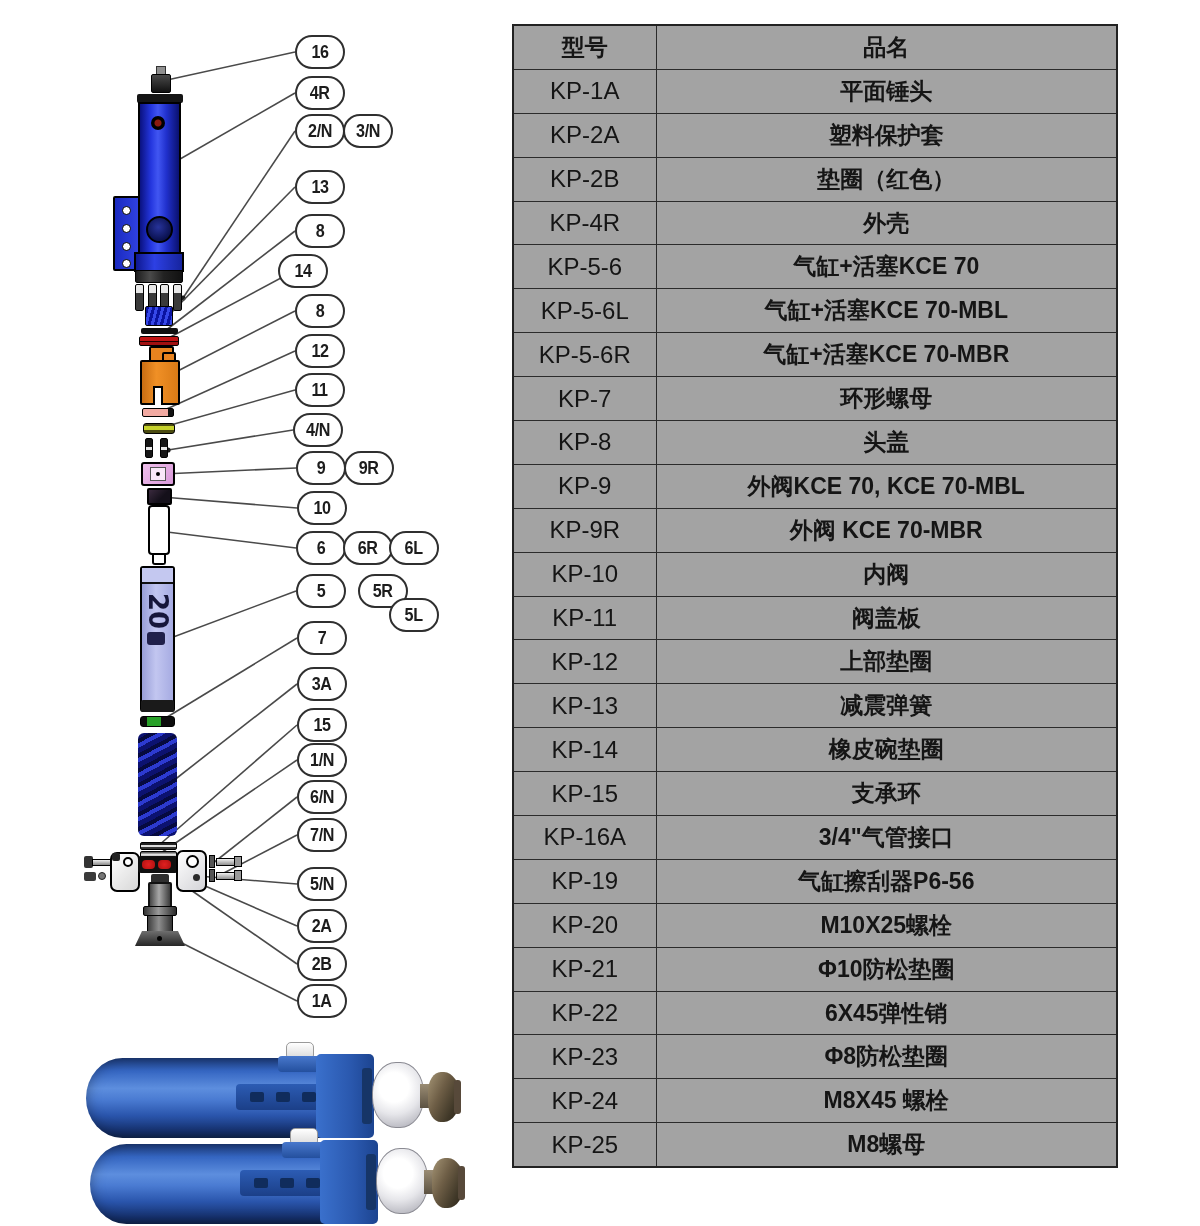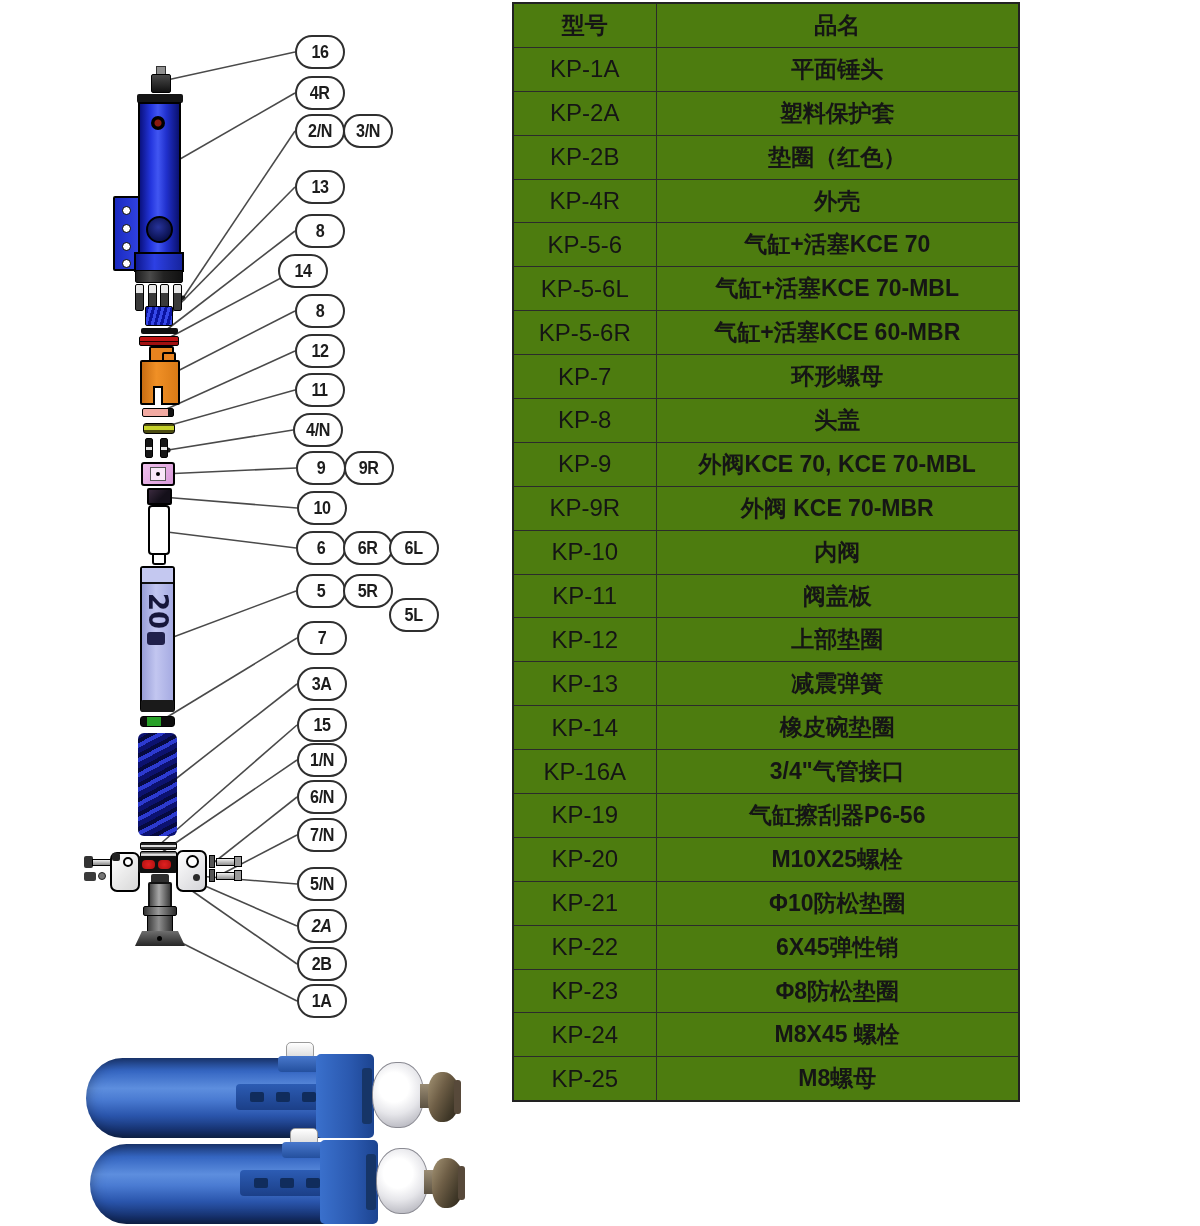--- a/index.html
+++ b/index.html
@@ -10,22 +10,22 @@
   #leader-lines line{stroke:#4a4a4a;stroke-width:1.6;}
   #leader-lines circle{fill:#1a1a1a;}
   
   .callout{position:absolute;width:50px;height:34px;border:2.5px solid #2f2f2f;border-radius:17px;
            background:#fff;display:flex;align-items:center;justify-content:center;box-sizing:border-box;}
   .callout span{font-weight:700;font-size:19px;color:#1c1c1c;transform:scaleX(.85);letter-spacing:-.5px;
                 font-family:"Liberation Sans",sans-serif;}
   
   .part{position:absolute;box-sizing:border-box;}
   
-  #parts-table{position:absolute;left:512px;top:2px;width:508px;border-collapse:collapse;
-               table-layout:fixed;background:#4d7c0f;border:2.5px solid #222;}
+  #parts-table{position:absolute;left:512px;top:24px;width:606px;border-collapse:collapse;
+               table-layout:fixed;background:#a3a3a3;border:2.5px solid #222;}
   #parts-table th,#parts-table td{border:1.6px solid #2b2b2b;height:42.9px;text-align:center;
                padding:0 4px;font-size:23px;color:#151515;font-weight:600;overflow:hidden;white-space:nowrap;}
   #parts-table td:first-child{font-weight:400;font-size:24px;}
   #parts-table th{font-size:23px;}
   
   .hammer{position:absolute;width:386px;height:104px;}
   .hammer>div{position:absolute;box-sizing:border-box;}
   .hb-body{left:6px;top:18px;width:278px;height:80px;
      border-radius:42px 10px 10px 42px / 46px 10px 10px 46px;
      background:linear-gradient(180deg,#1d3d7e 0%,#3566c2 16%,#5d8ede 38%,#4a7bd2 52%,#2a55ac 72%,#15306c 92%,#102650 100%);
@@ -241,21 +241,21 @@
       </div>
       <div class="callout" style="left: 343px; top: 531px;">
         <span>6R</span>
       </div>
       <div class="callout" style="left: 389px; top: 531px;">
         <span>6L</span>
       </div>
       <div class="callout" style="left: 296px; top: 574px;">
         <span>5</span>
       </div>
-      <div class="callout" style="left: 343px; top: 574px; text-align: center;">
+      <div class="callout" style="left: 358px; top: 574px; text-align: center;">
         <span>5R</span>
       </div>
       <div class="callout" style="left: 389px; top: 574px; margin-top: 24px;">
         <span>5L</span>
       </div>
       <div class="callout" style="left: 297px; top: 621px;">
         <span>7</span>
       </div>
       <div class="callout" style="left: 297px; top: 667px;">
         <span>3A</span>
@@ -268,21 +268,21 @@
       </div>
       <div class="callout" style="left: 297px; top: 780px;">
         <span>6/N</span>
       </div>
       <div class="callout" style="left: 297px; top: 818px;">
         <span>7/N</span>
       </div>
       <div class="callout" style="left: 297px; top: 867px;">
         <span>5/N</span>
       </div>
-      <div class="callout" style="left: 297px; top: 909px; font-style: italic;">
+      <div class="callout" style="left: 297px; top: 909px;">
         <span>2A</span>
       </div>
       <div class="callout" style="left: 297px; top: 947px;">
         <span>2B</span>
       </div>
       <div class="callout" style="left: 297px; top: 984px;">
         <span>1A</span>
       </div>
     </div>
 
@@ -348,21 +348,21 @@
         <tr>
           <td>KP-5-6</td>
           <td>气缸+活塞KCE 70</td>
         </tr>
         <tr>
           <td>KP-5-6L</td>
           <td>气缸+活塞KCE 70-MBL</td>
         </tr>
         <tr>
           <td>KP-5-6R</td>
-          <td>气缸+活塞KCE 60-MBR</td>
+          <td>气缸+活塞KCE 70-MBR</td>
         </tr>
         <tr>
           <td>KP-7</td>
           <td>环形螺母</td>
         </tr>
         <tr>
           <td>KP-8</td>
           <td>头盖</td>
         </tr>
         <tr>
@@ -387,20 +387,24 @@
         </tr>
         <tr>
           <td>KP-13</td>
           <td>减震弹簧</td>
         </tr>
         <tr>
           <td>KP-14</td>
           <td>橡皮碗垫圈</td>
         </tr>
         <tr>
+          <td>KP-15</td>
+          <td>支承环</td>
+        </tr>
+        <tr>
           <td>KP-16A</td>
           <td>3/4"气管接口</td>
         </tr>
         <tr>
           <td>KP-19</td>
           <td>气缸擦刮器P6-56</td>
         </tr>
         <tr>
           <td>KP-20</td>
           <td>M10X25螺栓</td>

